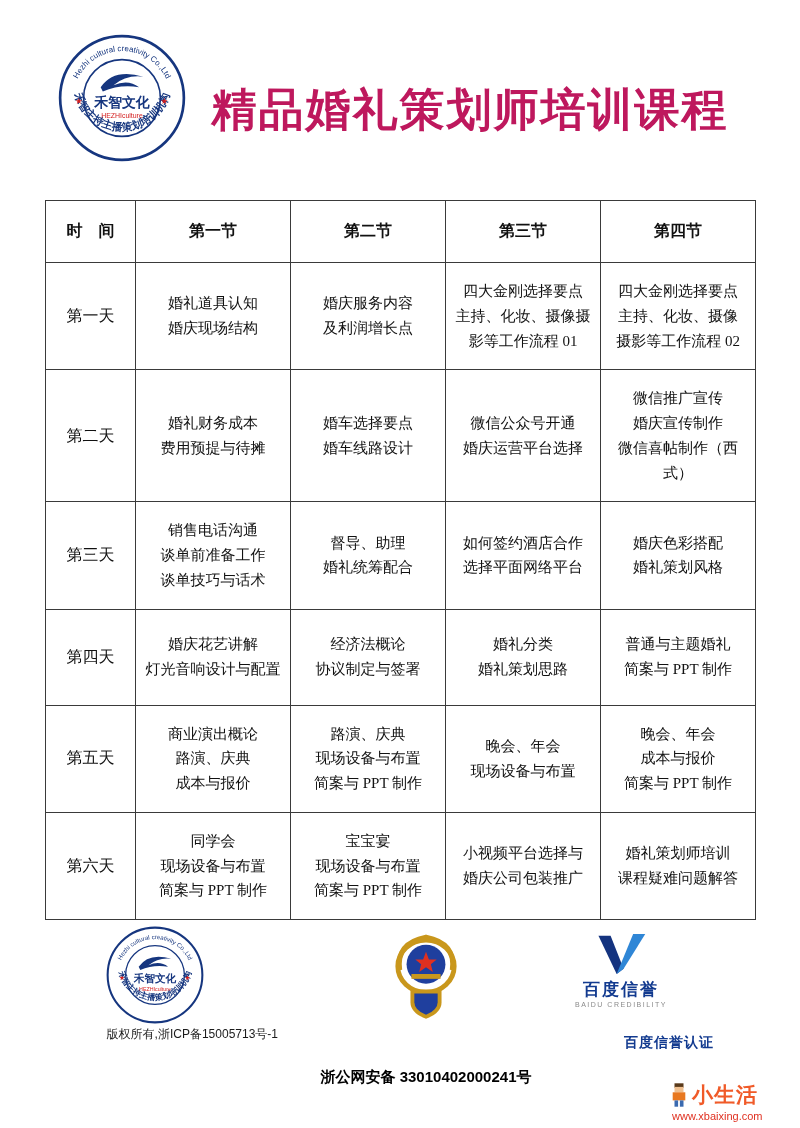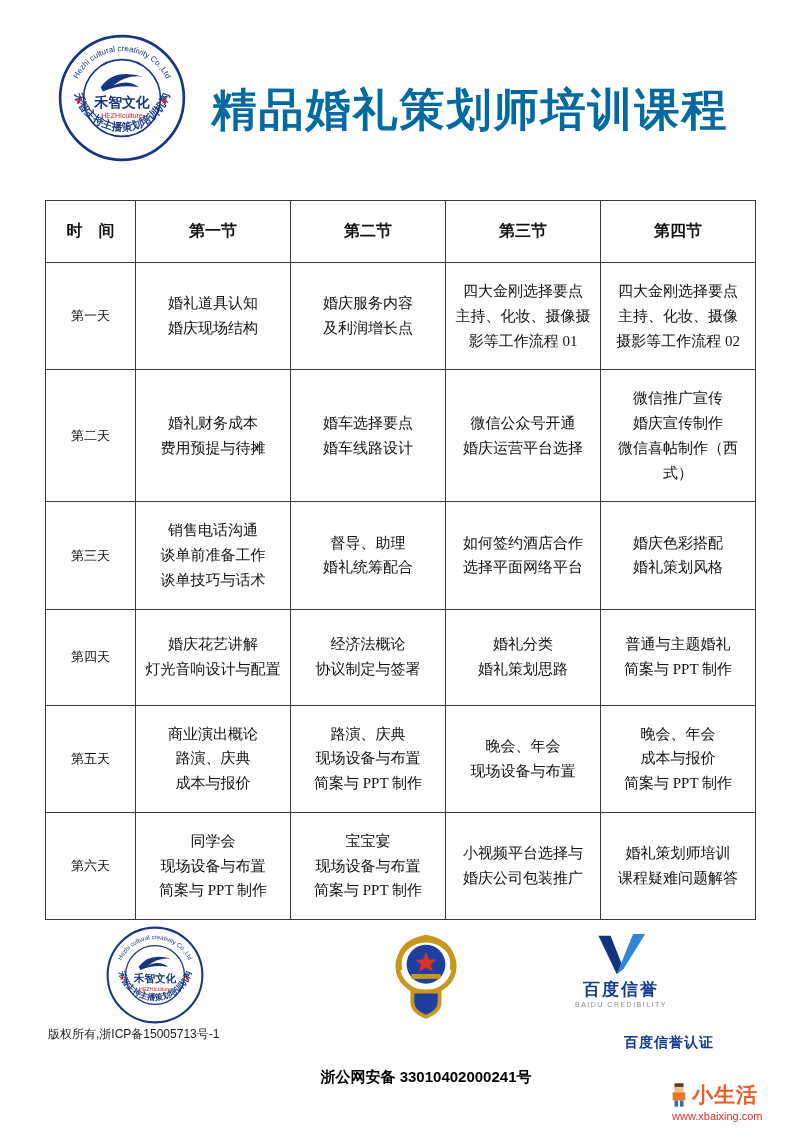--- a/index.html
+++ b/index.html
@@ -6,42 +6,42 @@
   html,body { background:#ffffff; }
   body { font-family:"Liberation Serif", serif; }
   .page { position:relative; width:800px; height:1128px; background:#fff; margin:0 auto; overflow:hidden; }
 
   
   .logo { position:absolute; }
   .logo.top { left:58px; top:34px; width:128px; height:128px; }
   .logo.bottom { left:106px; top:926px; width:98px; height:98px; }
   .page-title {
     position:absolute; left:185px; top:80px; width:570px; text-align:center;
-    font-size:45px; font-weight:900; color:#0369a1; letter-spacing:2px;
+    font-size:45px; font-weight:900; color:#be185d; letter-spacing:2px;
     font-family:"Liberation Sans", sans-serif;
   }
 
   
   .course-table {
     position:absolute; left:45px; top:200px; width:710px;
     border-collapse:collapse; table-layout:fixed;
   }
   .course-table th, .course-table td {
     border:1px solid #3a3a3a; text-align:center; vertical-align:middle; color:#111;
     padding:16px 6px;
   }
   .course-table th { height:62px; font-size:16px; font-weight:bold; }
   .course-table td { height:96px; font-size:15px; line-height:1.65; white-space:pre-line; }
-  .course-table td.day { font-size:13px; }
+  .course-table td.day { font-size:16px; }
   .hl { color:var(--highlight-text, #2222bb); }
 
   
   .badge { position:absolute; left:392px; top:926px; width:68px; height:96px; }
   .copyright {
-    position:absolute; left:48px; top:1026px; width:230px; text-align:left;
+    position:absolute; left:48px; top:1026px; width:230px; text-align:right;
     font-size:12px; color:#1a1a1a; font-family:"Liberation Sans", sans-serif;
   }
   .police-text {
     position:absolute; left:308px; top:1028px; width:236px; text-align:center;
     font-size:15px; font-weight:bold; color:#000; font-family:"Liberation Sans", sans-serif;margin-top:40px;
   }
   .baidu { position:absolute; left:563px; top:932px; width:116px; text-align:center; }
   .baidu-v { width:52px; height:44px; display:block; margin:0 auto; }
   .baidu-title { font-size:17px; font-weight:bold; color:var(--baidu-blue, #123a8f);
                  font-family:"Liberation Sans", sans-serif; margin-top:2px; letter-spacing:2px;}

